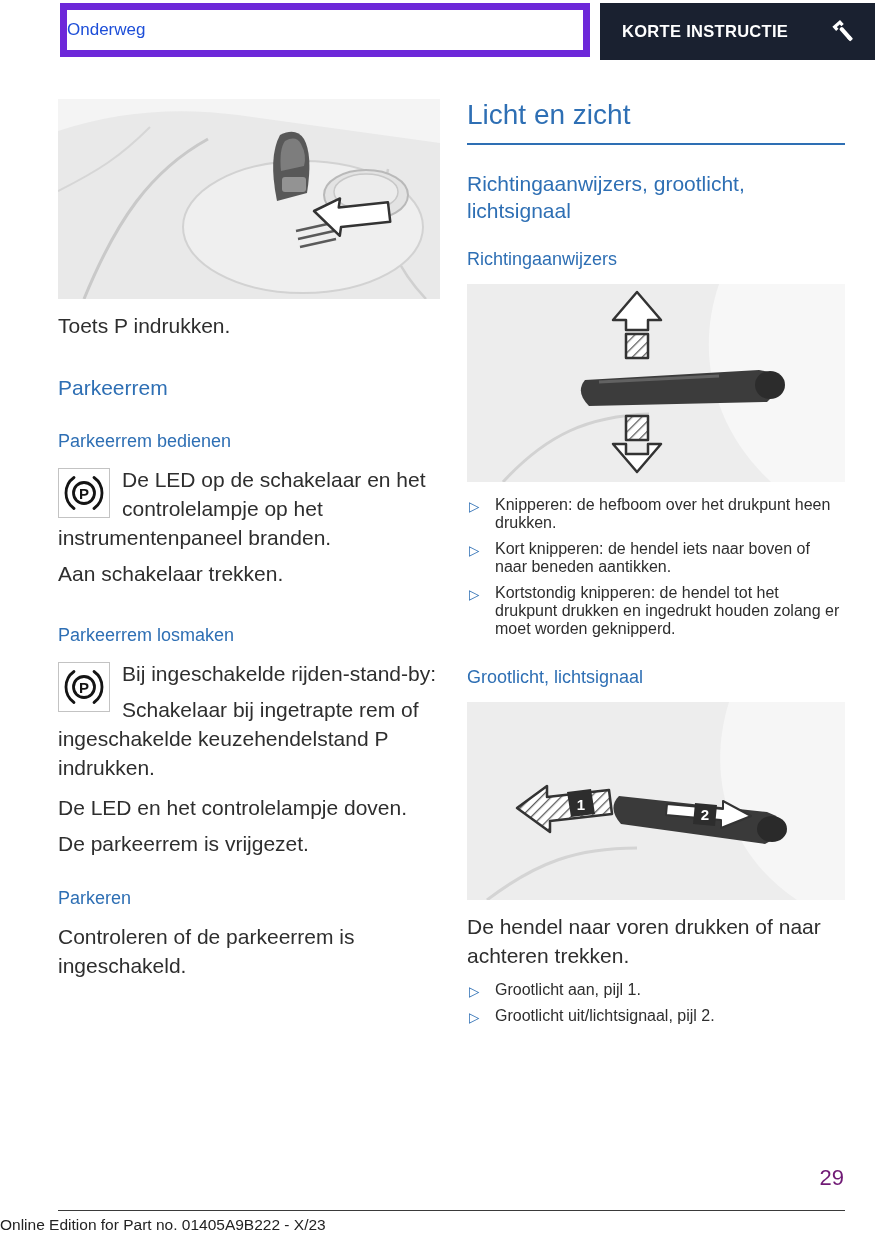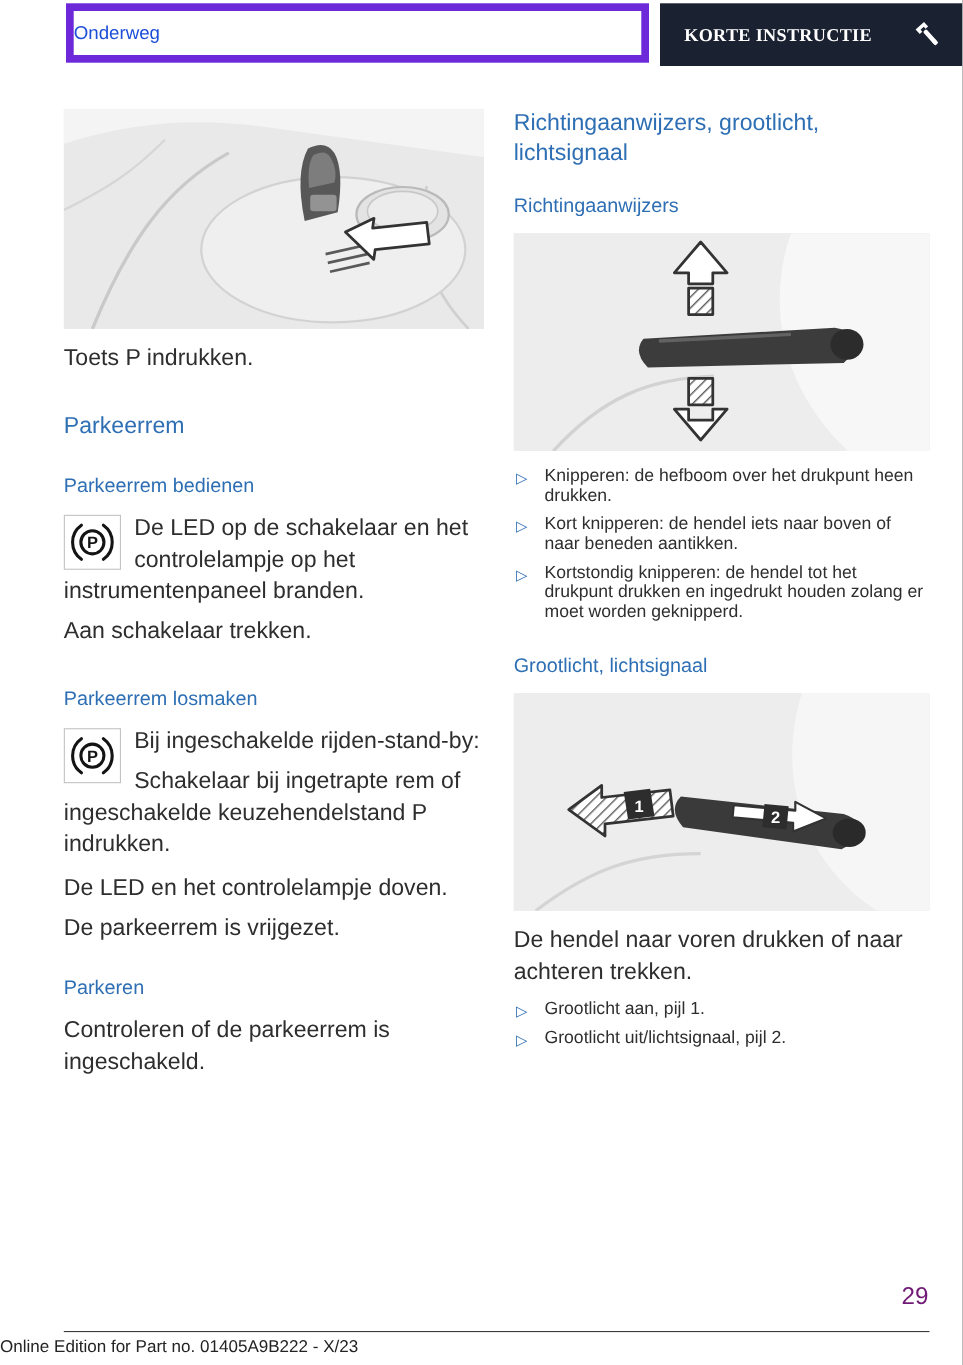--- a/index.html
+++ b/index.html
@@ -16,21 +16,21 @@
     margin-left:60px; flex:1; border:7px solid #6d28d9; height:54px;
     display:flex; align-items:center; 
     padding-right:16px; font-size:17px; color:#1d4ed8; background:#fff;
   }
   .header-right {
     margin-left:10px; width:275px; height:57px;
     background:var(--chapter_bg,#1a2130); color:#fff;
     display:flex; align-items:center; padding:0 16px 0 22px;
     font-weight:bold; font-size:16.5px; letter-spacing:.3px;
   }
-  .header-right .chapter-label { flex:1;font-family:Liberation Serif, serif; }
+  .header-right .chapter-label { flex:1; }
   .wrench-wrap { width:30px; height:30px; display:flex; align-items:center; justify-content:center; }
 
   
   .content { display:grid; grid-template-columns:382px 378px; column-gap:27px; margin:39px 30px 0 58px; }
   p { font-size:21px; line-height:1.38; color:var(--body_text,#2e2e2e); }
   .para { margin-bottom:7px; }
 
   .h1 {
     font-size:28px; font-weight:400; color:var(--heading_blue,#2e6fb4);
     padding-bottom:12px; border-bottom:2px solid var(--heading_blue,#2e6fb4);
@@ -154,20 +154,21 @@
       </div>
       <p class="para">De LED en het controlelampje doven.</p>
       <p class="para">De parkeerrem is vrijgezet.</p>
 
       <div class="h3">Parkeren</div>
       <p class="para">Controleren of de parkeerrem is ingeschakeld.</p>
     </div>
 
     <div class="col-right">
 
+      <div class="h1">Licht en zicht</div>
       <div class="h2 tight">Richtingaanwijzers, grootlicht, lichtsignaal</div>
 
       <div class="h3" style="margin-top:24px;">Richtingaanwijzers</div>
 
       <div class="fig">
         <svg viewBox="0 0 378 198">
           <defs>
             <pattern id="hatchA" width="7" height="7" patternUnits="userSpaceOnUse" patternTransform="rotate(45)">
               <rect width="7" height="7" fill="#ffffff"></rect>
               <line x1="0" y1="0" x2="0" y2="7" stroke="#5f5f5f" stroke-width="2.6"></line>

